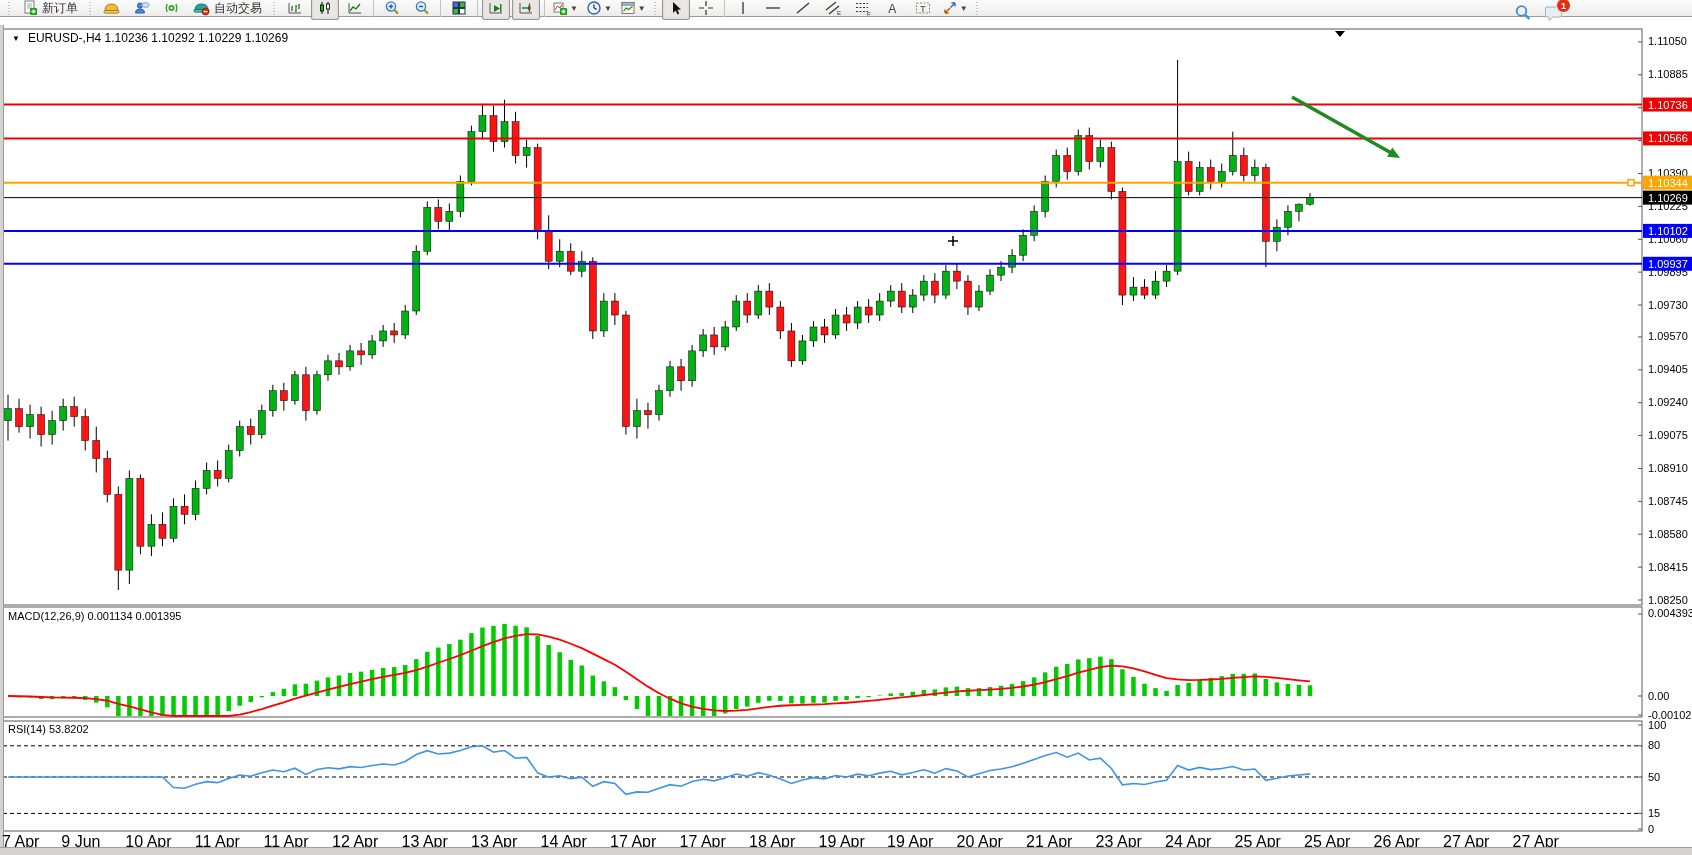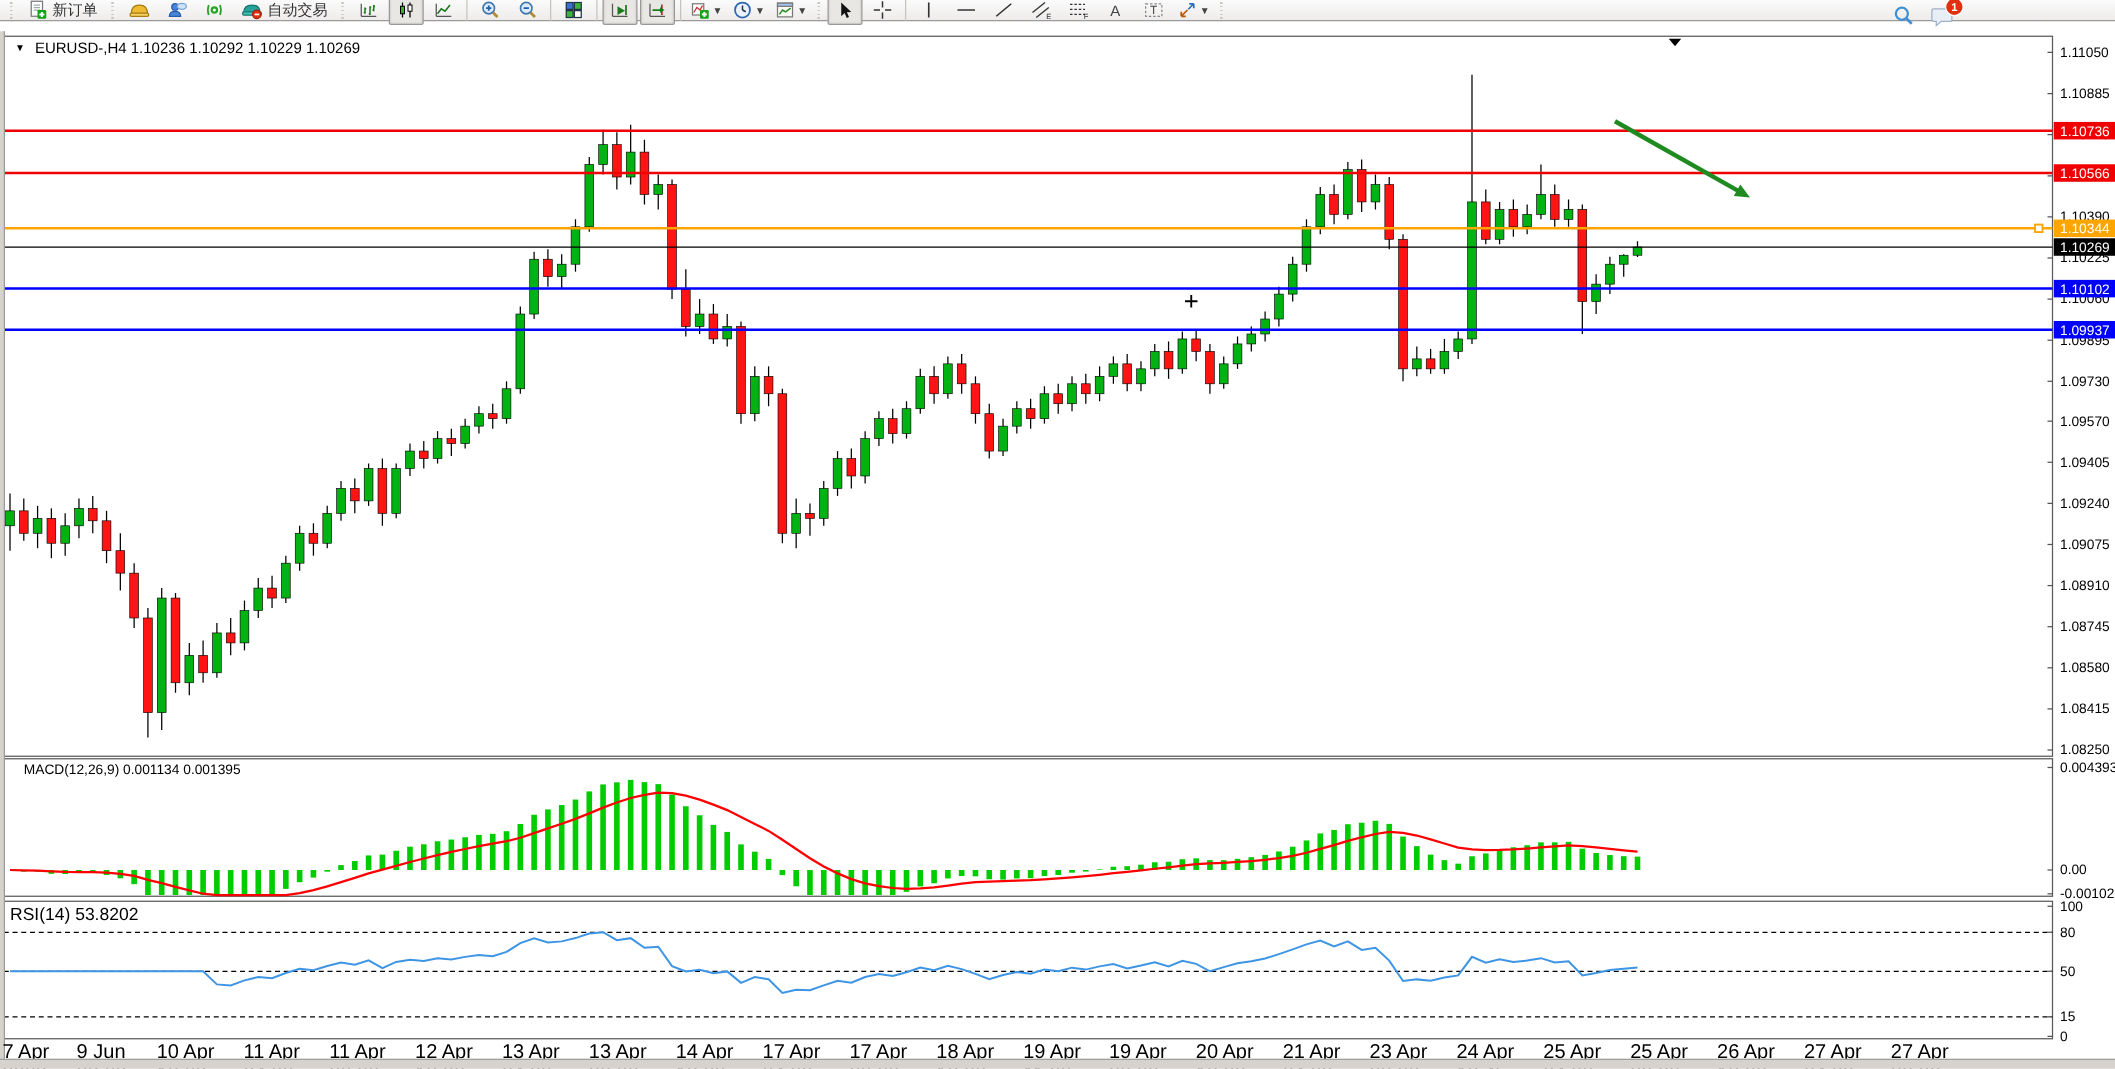--- a/index.html
+++ b/index.html
@@ -18,22 +18,22 @@
   .dd{font-size:8px;color:#444;margin-left:2px;}
   .sep{width:1px;height:18px;background:#c6c3bf;margin:0 3px;}
   .toolbar-right{position:absolute;left:1508px;top:1px;display:flex;align-items:center;}
   .badge{position:absolute;top:-4px;right:-5px;background:#e03010;color:#fff;border-radius:50%;width:13px;height:13px;
     font-size:9px;display:flex;align-items:center;justify-content:center;font-weight:bold;border:1px solid #fff;}
   
   #chart-wrap{position:absolute;left:0;top:25px;width:1692px;height:830px;background:#fff;}
   #left-edge{position:absolute;left:0;top:0;width:3px;height:830px;background:#d6d3ce;border-right:1px solid #9b9b9b;}
   #chart-canvas{position:absolute;left:0;top:0;}
   #chart-title{position:absolute;left:12px;top:6px;font-size:12px;color:#000;display:flex;gap:8px;align-items:center;}
-  #macd-label{position:absolute;left:19px;top:585px;font-size:11px;color:#000;}
-  #rsi-label{position:absolute;left:8px;top:698px;font-size:14px;color:#000;}
+  #macd-label{position:absolute;left:8px;top:585px;font-size:11px;color:#000;}
+  #rsi-label{position:absolute;left:8px;top:698px;font-size:11px;color:#000;}
   #date-axis{position:absolute;left:2px;top:808px;width:1580px;display:flex;justify-content:space-between;font-size:16px;color:#000;}
   #bottom-strip{position:absolute;left:0;top:822px;width:1692px;height:8px;background:#d6d3ce;border-top:1px solid #a0a0a0;}
   .caret{font-size:8px;color:#000;}
   text{font-family:"Liberation Sans",sans-serif;}
 </style>
 </head>
 <body>
 
 <div id="app">
 

